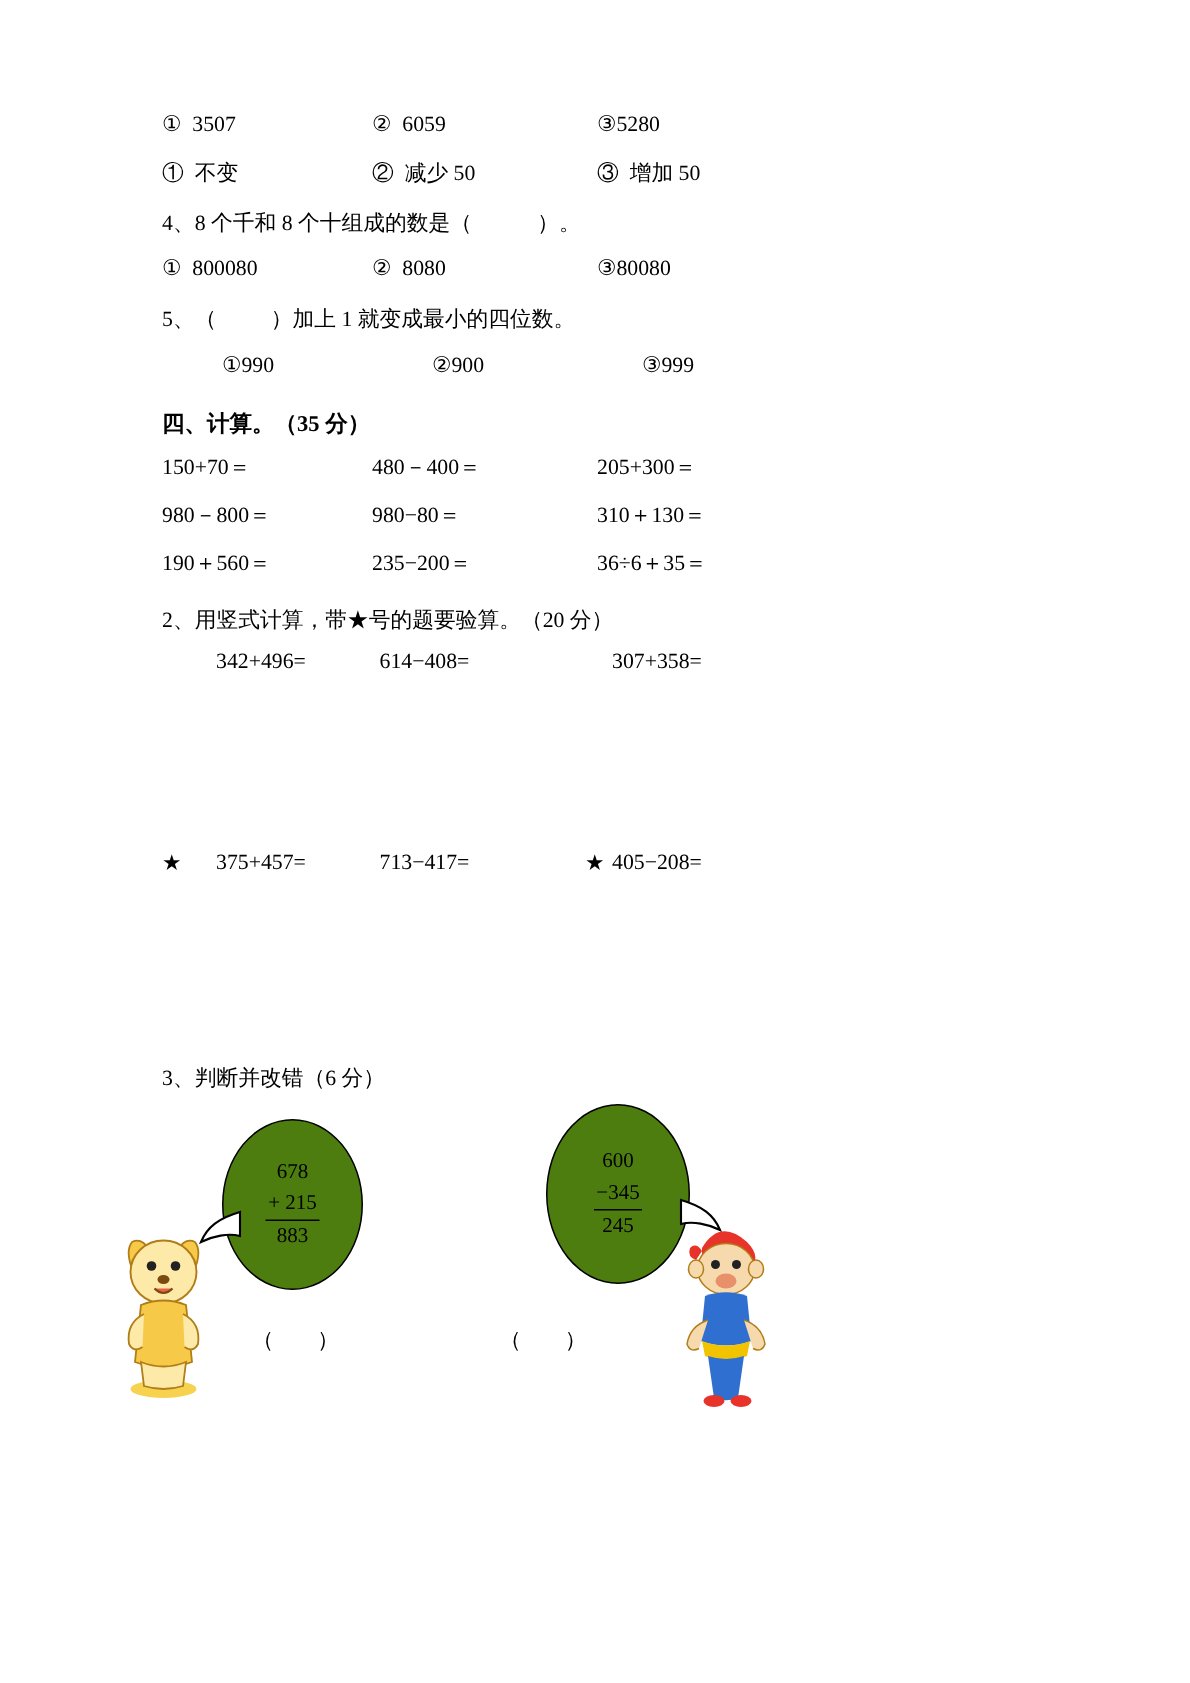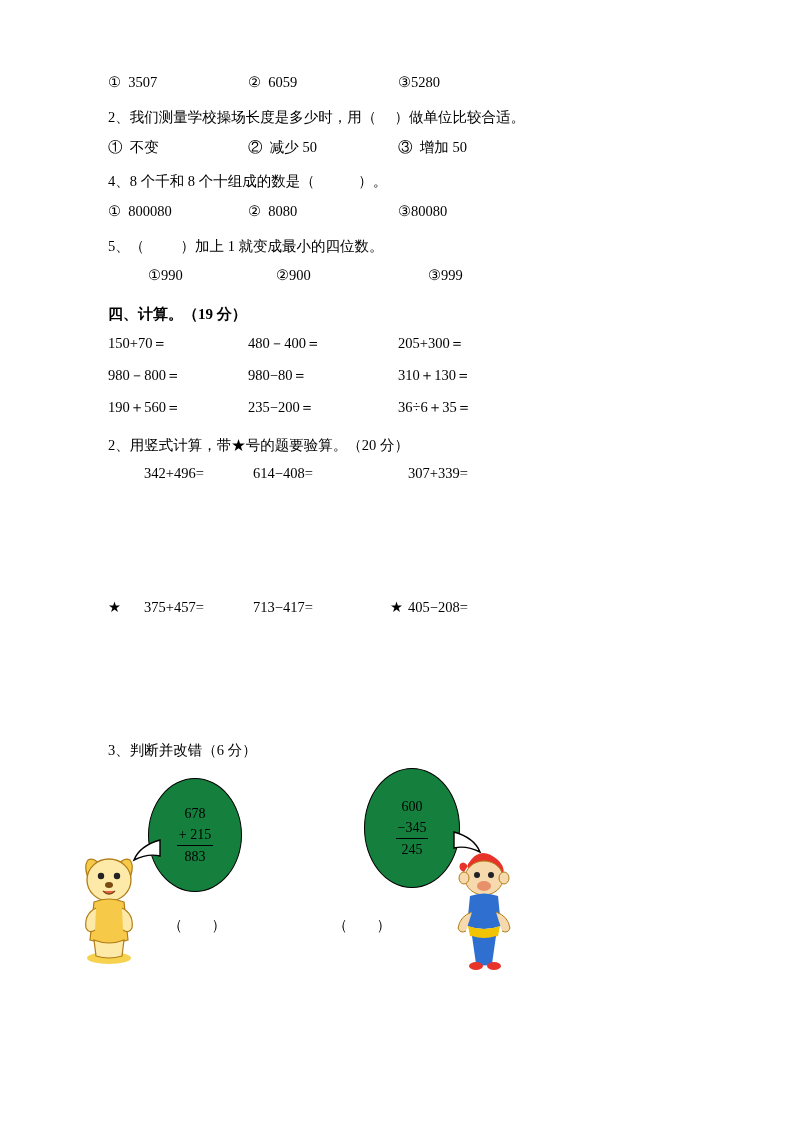--- a/index.html
+++ b/index.html
@@ -87,21 +87,21 @@
   }
   .judge-area {
     position: relative;
     height: 215px;
     margin-top: 4px;
   }
   .bubble {
     position: absolute;
     border: 1.6px solid #000;
     border-radius: 50%;
-    background: #15803d;
+    background: #4d7c0f;
     text-align: center;
     font-size: 14px;
     line-height: 1.5;
   }
   .bubble-inner {
     position: absolute;
     left: 0; right: 0;
     top: 50%;
     transform: translateY(-50%);
   }
@@ -119,43 +119,42 @@
 
 <div class="page">
   <div class="content">
 
     <div class="row">
       <span class="cell c1">①  3507</span>
       <span class="cell c2">②  6059</span>
       <span class="cell c3">③5280</span>
     </div>
 
-    <div class="line">2、我们测量学校操场长度是多少时，用（     ）做单位比较合适。</div>
 
     <div class="row">
       <span class="cell c1">①  不变</span>
       <span class="cell c2">②  减少 50</span>
       <span class="cell c3">③  增加 50</span>
     </div>
 
     <div class="line">4、8 个千和 8 个十组成的数是（            ）。</div>
     <div class="row">
       <span class="cell c1">①  800080</span>
       <span class="cell c2">②  8080</span>
       <span class="cell c3">③80080</span>
     </div>
 
     <div class="line">5、（          ）加上 1 就变成最小的四位数。</div>
     <div class="row">
       <span class="cell" style="left:40px">①990</span>
-      <span class="cell" style="left:168px">②900</span>
+      <span class="cell" style="left:180px">②900</span>
       <span class="cell" style="left:320px">③999</span>
     </div>
 
-    <div class="section-head">四、计算。（19 分）</div>
+    <div class="section-head">四、计算。（35 分）</div>
 
 
     <div class="calc-row">
       <span class="cell c1">150+70＝</span>
       <span class="cell c2">480－400＝</span>
       <span class="cell c3">205+300＝</span>
     </div>
     <div class="calc-row">
       <span class="cell c1">980－800＝</span>
       <span class="cell c2">980−80＝</span>
@@ -165,21 +164,21 @@
       <span class="cell c1">190＋560＝</span>
       <span class="cell c2">235−200＝</span>
       <span class="cell c3">36÷6＋35＝</span>
     </div>
 
     <div class="sub-head" style="margin-top:14px">2、用竖式计算，带★号的题要验算。（20 分）</div>
 
     <div class="vert-row">
       <span class="cell v1">342+496=</span>
       <span class="cell v2">614−408=</span>
-      <span class="cell v3">307+339=</span>
+      <span class="cell v3">307+358=</span>
     </div>
 
     <div class="spacer-lg"></div>
 
     <div class="vert-row">
       <span class="cell" style="left:0px">★</span>
       <span class="cell v1">375+457=</span>
       <span class="cell v2">713−417=</span>
       <span class="cell" style="left:282px">★</span>
       <span class="cell v3">405−208=</span>

